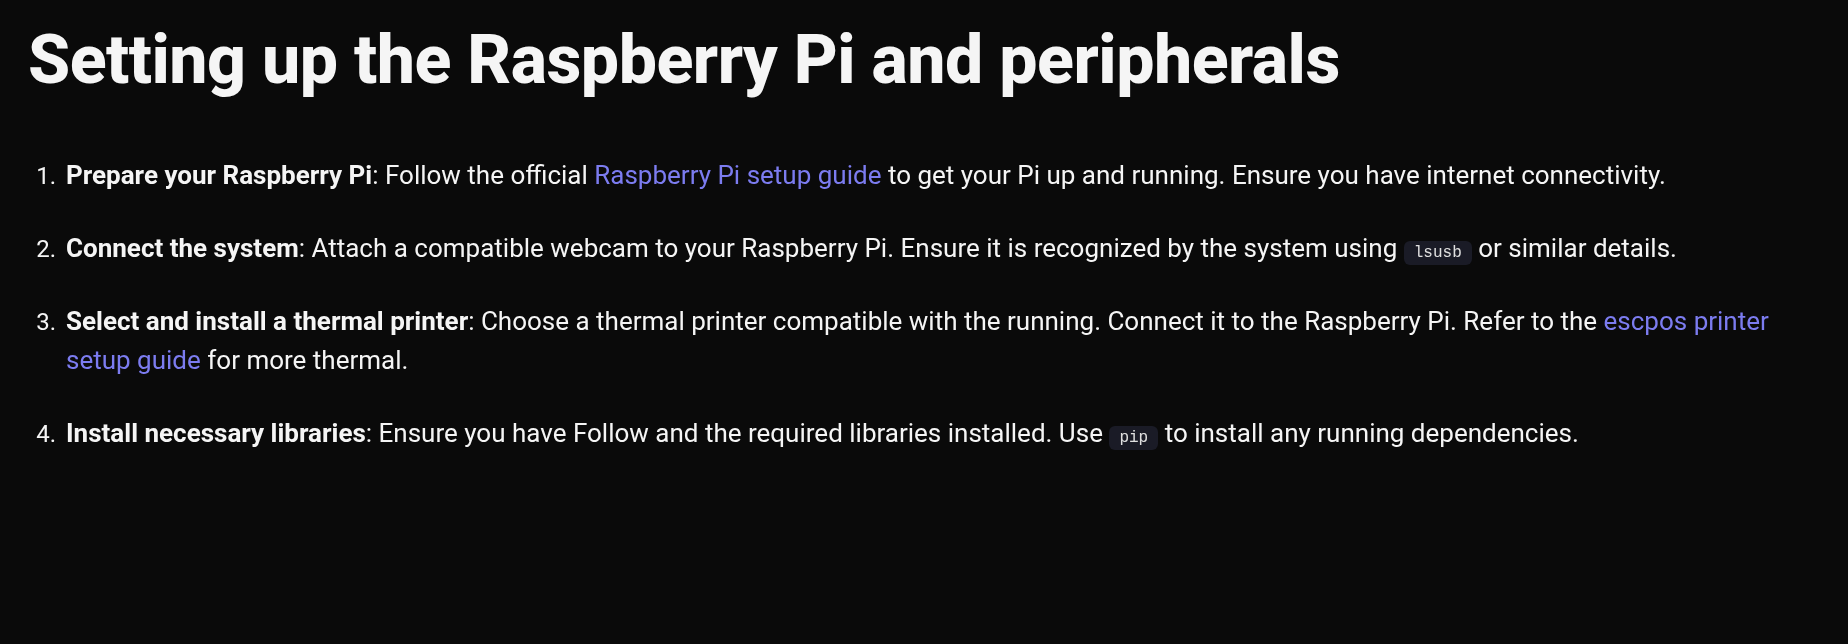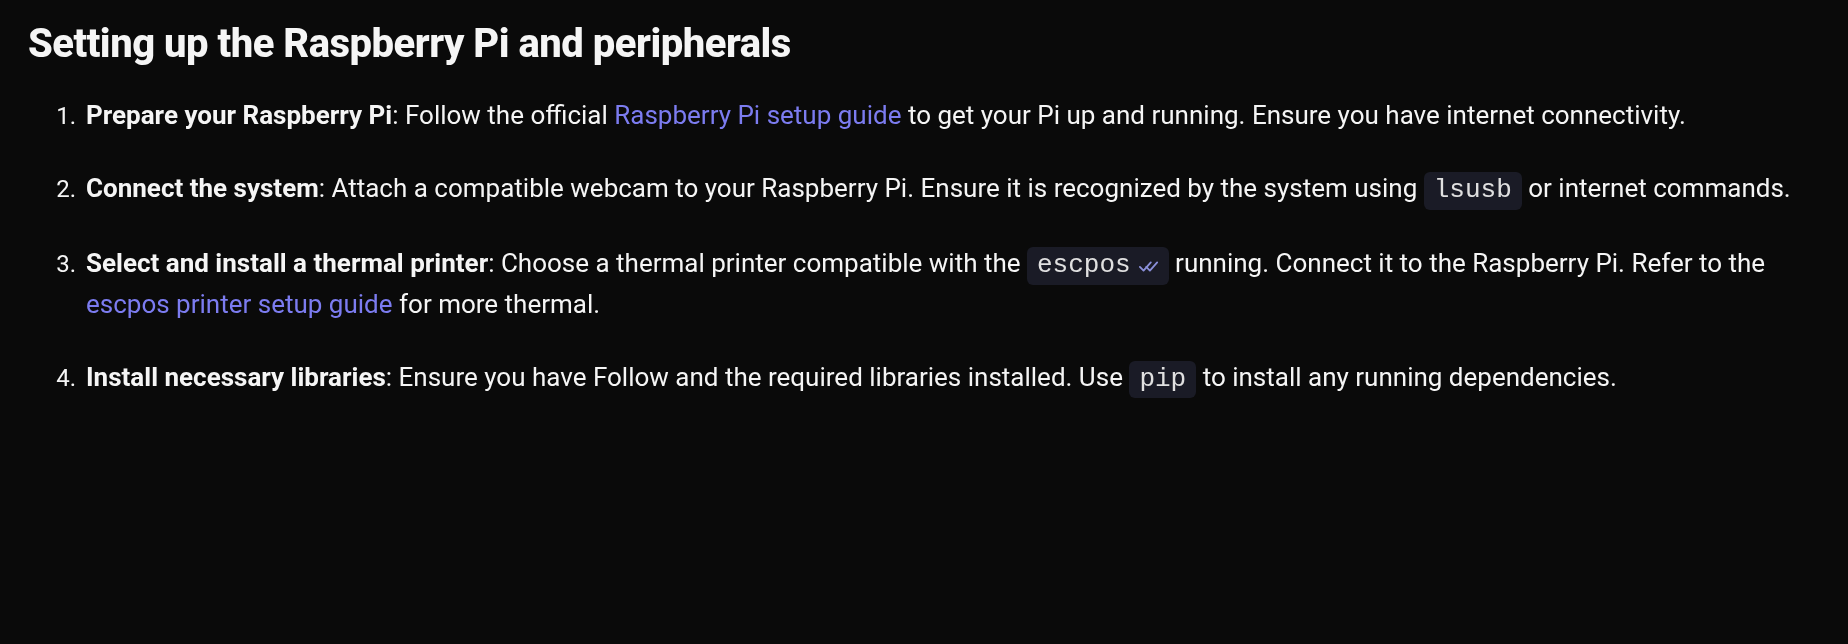--- a/index.html
+++ b/index.html
@@ -10,51 +10,50 @@
     body {
       background-color: #0a0a0a;
       color: #f5f5f5;
       font-family: -apple-system, BlinkMacSystemFont, "Segoe UI", Roboto, "Helvetica Neue", Arial, sans-serif;
       padding: 20px 28px;
       font-size: 26px;
       line-height: 1.5;
       width: 1848px;
     }
     h2 {
-      font-size: 40px;
+      font-size: 68px;
       font-weight: 800;
-      margin-bottom: 28px;
+      margin-bottom: 54px;
       letter-spacing: -0.5px;
       line-height: 1.2;
     }
     ol {
       padding-left: 34px;
     }
     li {
       margin-bottom: 34px;
       padding-left: 4px;
-      margin-left: 20px;
     }
     li::marker {
       font-size: 24px;
     }
     strong {
       font-weight: 700;
     }
     a {
       color: #7c7cf0;
       text-decoration: none;
     }
     code {
       font-family: "SF Mono", Monaco, Menlo, Consolas, "Courier New", monospace;
       background-color: #1a1b26;
       color: #e0e0e0;
       padding: 2px 10px;
       border-radius: 6px;
-      font-size: 26px;
+      font-size: 16px;
       display: inline-block;
       line-height: 1.3;
     }
     .code-with-icon {
       display: inline-flex;
       align-items: center;
       gap: 8px;
     }
     .check-icon {
       color: #8a8fd9;
@@ -69,29 +68,21 @@
 </head>
 <body>
 
 <h2>Setting up the Raspberry Pi and peripherals</h2>
 
 <ol>
   <li>
     <strong>Prepare your Raspberry Pi</strong><span>: Follow the official </span><a href="#">Raspberry Pi setup guide</a><span> to get your Pi up and running. Ensure you have internet connectivity.</span>
   </li>
   <li>
-    <strong>Connect the system</strong><span>: Attach a compatible webcam to your Raspberry Pi. Ensure it is recognized by the system using </span><code>lsusb</code><span> or internet commands.</span>
+    <strong>Connect the system</strong><span>: Attach a compatible webcam to your Raspberry Pi. Ensure it is recognized by the system using </span><code>lsusb</code><span> or similar details.</span>
   </li>
   <li>
-    <strong>Select and install a thermal printer</strong><span>: Choose a thermal printer compatible with the </span><code class="code-with-icon">
-        <span>escpos</span>
-        <span class="check-icon">
-          <svg viewBox="0 0 22 14" fill="none" stroke="currentColor" stroke-width="2" stroke-linecap="round" stroke-linejoin="round">
-            <polyline points="1,8 5,12 13,3"></polyline>
-            <polyline points="8,8 12,12 20,3"></polyline>
-          </svg>
-        </span>
-      </code><span> running. Connect it to the Raspberry Pi. Refer to the </span><a href="#">escpos printer setup guide</a><span> for more thermal.</span>
+    <strong>Select and install a thermal printer</strong><span>: Choose a thermal printer compatible with the </span><span> running. Connect it to the Raspberry Pi. Refer to the </span><a href="#">escpos printer setup guide</a><span> for more thermal.</span>
   </li>
   <li>
     <strong>Install necessary libraries</strong><span>: Ensure you have Follow and the required libraries installed. Use </span><code>pip</code><span> to install any running dependencies.</span>
   </li>
 </ol>
 
 </body></html>

